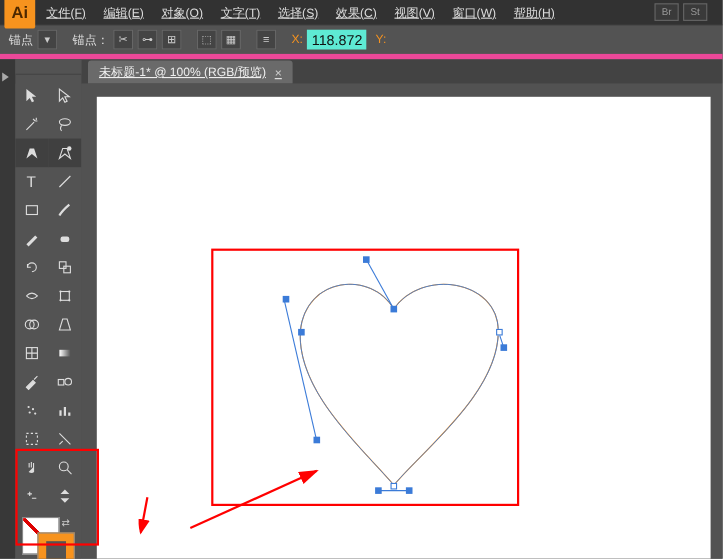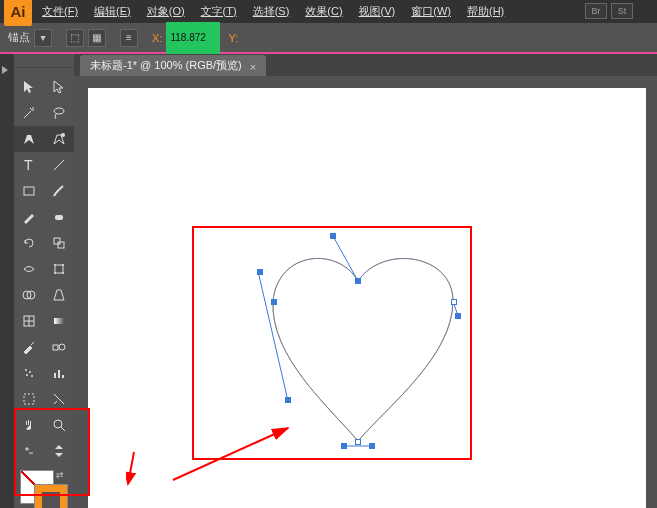--- a/index.html
+++ b/index.html
@@ -2,34 +2,34 @@
 <html><head>
 <meta charset="utf-8">
 <style>
 * { margin: 0; padding: 0; box-sizing: border-box; font-family: "Microsoft YaHei", Arial, sans-serif; }
 body { background: #525252; width: 657px; height: 508px; overflow: hidden; position: relative; }
 
 
 .menubar { background: #323232; height: 22px; display: flex; align-items: center; padding-left: 4px; }
 .app-logo { width: 28px; height: 30px; background: #f7931e; color: #4d2800; font-size: 15px; font-weight: bold; display: flex; align-items: center; justify-content: center; border-radius: 2px; margin-right: 10px; }
 .menu-item { color: #ddd; font-size: 11px; margin-right: 16px; cursor: pointer; text-decoration: underline; }
-.menu-right { margin-left: auto; display: flex; gap: 4px; padding-right: 24px; }
+.menu-right { margin-left: auto; display: flex; gap: 4px; padding-right: 14px; }
 .ext-btn { width: 22px; height: 16px; border: 1px solid #666; color: #999; font-size: 9px; display: flex; align-items: center; justify-content: center; background: #3a3a3a; }
 
 
-.controlbar { background: #535353; height: 32px; display: flex; align-items: center; border-bottom: 2px solid #ec4899; border-top: 1px solid #333; padding-left: 8px; }
+.controlbar { background: #535353; height: 32px; display: flex; align-items: center; border-bottom: 5px solid #ec4899; border-top: 1px solid #333; padding-left: 8px; }
 .cb-section { display: flex; align-items: center; gap: 4px; margin-right: 14px; }
 .cb-label { color: #ddd; font-size: 11px; }
 .cb-icon { width: 18px; height: 18px; background: #444; border: 1px solid #666; display: flex; align-items: center; justify-content: center; color: #ccc; font-size: 10px; }
-.cb-field { background: #22c55e; color: #111; font-size: 10px; padding: 1px 4px; min-width: 54px; height: 32px; display: flex; align-items: center; }
+.cb-field { background: #5eead4; color: #111; font-size: 13px; padding: 1px 4px; min-width: 54px; height: 18px; display: flex; align-items: center; }
 .cb-y { color: #f7931e; font-size: 11px; margin-left: 4px; }
 
 
 .tabbar { background: #434343; height: 22px; display: flex; align-items: flex-end; padding-left: 80px; }
-.doc-tab { background: #6a6a6a; color: #eee; font-size: 11px; padding: 3px 10px; display: flex; align-items: flex-end; gap: 8px; border-top-left-radius: 3px; border-top-right-radius: 3px; }
+.doc-tab { background: #6a6a6a; color: #eee; font-size: 11px; padding: 3px 10px; display: flex; align-items: flex-end; gap: 8px; border-top-left-radius: 3px; border-top-right-radius: 3px; text-decoration: underline; }
 .tab-close { font-size: 11px; color: #ccc; cursor: pointer; }
 
 
 .leftstrip { position: absolute; left: 0; top: 54px; width: 14px; height: 454px; background: #383838; }
 .strip-tri { position: absolute; top: 12px; left: 2px; width: 0; height: 0; border-top: 4px solid transparent; border-bottom: 4px solid transparent; border-left: 6px solid #aaa; }
 
 
 .tools { position: absolute; left: 14px; top: 54px; width: 60px; background: #535353; padding-top: 20px; display: flex; flex-wrap: wrap; }
 .tools-handle { position: absolute; top: 0; left: 0; right: 0; height: 14px; background: #535353; border-bottom: 1px solid #444; }
 .tool { width: 30px; height: 26px; display: flex; align-items: center; justify-content: center; color: #ddd; position: relative; cursor: pointer; }
@@ -71,20 +71,26 @@
   <div class="menu-right">
     <div class="ext-btn">Br</div>
     <div class="ext-btn">St</div>
   </div>
 </div>
 
 <div class="controlbar">
   <div class="cb-section">
     <span class="cb-label">锚点</span>
     <div class="cb-icon">▾</div>
+  </div>
+  <div class="cb-section">
+    <span class="cb-label">锚点：</span>
+    <div class="cb-icon">✂</div>
+    <div class="cb-icon">⊶</div>
+    <div class="cb-icon">⊞</div>
   </div>
   <div class="cb-section">
     <div class="cb-icon">⬚</div>
     <div class="cb-icon">▦</div>
   </div>
   <div class="cb-section">
     <div class="cb-icon">≡</div>
   </div>
   <div class="cb-section">
     <span class="cb-label" style="color:#f7931e">X:</span>

